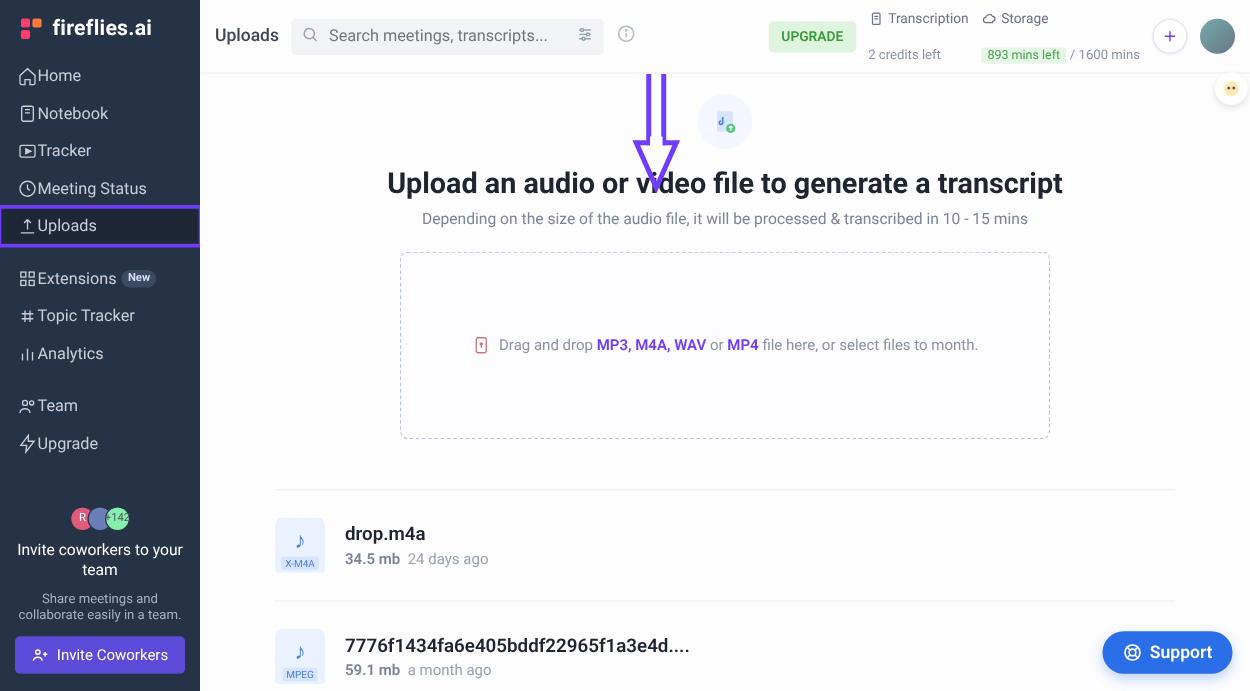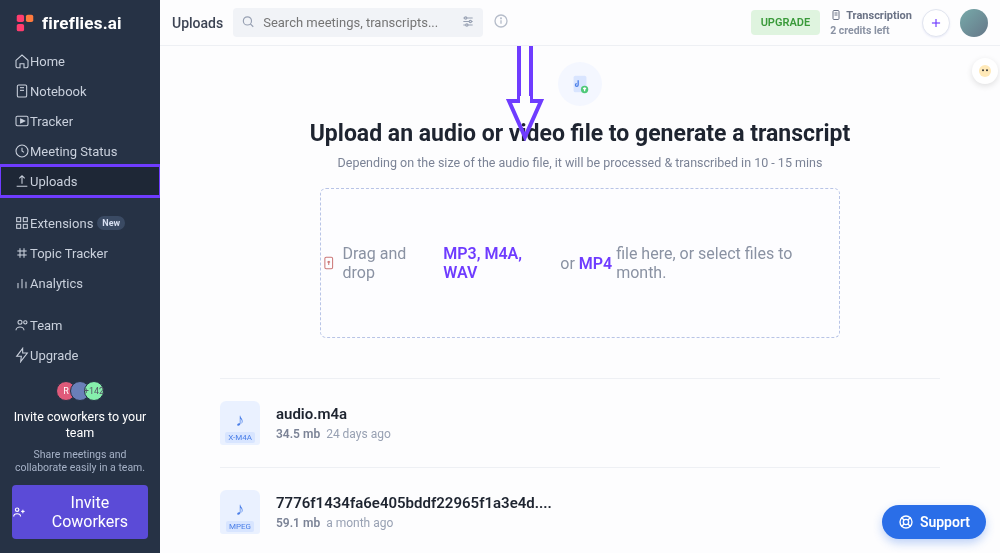--- a/index.html
+++ b/index.html
@@ -19,52 +19,52 @@
 .nav-item .ic svg { width: 16px; height: 16px; stroke: #c9d0dc; fill: none; stroke-width: 1.6; }
 .nav-gap { height: 12px; }
 .badge-new { background: #3a4a63; color: #d6def0; font-size: 9px; padding: 2px 5px; border-radius: 8px; margin-left: 4px; font-weight: bold; }
 
 .sidebar-footer { padding: 10px 12px 14px; text-align: center; }
 .avatar-stack { display: flex; justify-content: center; margin-bottom: 8px; }
 .av { width: 20px; height: 20px; border-radius: 50%; margin-left: -6px; border: 1.5px solid #263245; background: #8899bb; font-size: 9px; color: #fff; display: flex; align-items: center; justify-content: center; }
 .av:first-child { margin-left: 0; }
 .inv-title { font-size: 12.5px; color: #fff; line-height: 1.3; margin-bottom: 6px; }
 .inv-sub { font-size: 10.5px; color: #a6b2c7; line-height: 1.3; margin-bottom: 10px; }
-.invite-btn { width: 100%; background: #5b4bd7; color: #fff; border: none; border-radius: 4px; padding: 8px 0; font-size: 16px; cursor: pointer; display: flex; justify-content: center; align-items: center; gap: 6px; }
+.invite-btn { width: 100%; background: #5b4bd7; color: #fff; border: none; border-radius: 4px; padding: 8px 0; font-size: 12px; cursor: pointer; display: flex; justify-content: center; align-items: flex-end; gap: 6px; }
 
 
 .main { flex: 1; display: flex; flex-direction: column; background: #fdfdfe; position: relative; }
 
 .topbar { display: flex; align-items: center; gap: 10px; padding: 8px 12px; border-bottom: 1px solid #eef0f4; }
 .crumb { font-size: 14px; color: #3d4454; font-weight: 500; }
 .search-wrap { position: relative; width: 250px; }
 .search-wrap input { width: 100%; padding: 7px 30px; border: none; background: #f1f3f7; border-radius: 4px; font-size: 13px; color: #596079; }
 .search-wrap .sic { position: absolute; left: 8px; top: 50%; transform: translateY(-50%); color: #98a1b3; }
 .search-wrap .slider { position: absolute; right: 8px; top: 50%; transform: translateY(-50%); color: #98a1b3; }
 .info-ic { color: #b6bdca; }
 .spacer { flex: 1; }
 .upgrade-pill { background: #dff4df; color: #3a9a3a; font-size: 11px; font-weight: 600; padding: 6px 10px; border-radius: 4px; cursor: pointer; }
-.stat-block { display: flex; flex-direction: column; align-items: flex-start; font-size: 11px; color: #6a7285; gap: 2px; font-weight: bold; }
+.stat-block { display: flex; flex-direction: column; align-items: flex-start; font-size: 11px; color: #6a7285; gap: 16px; }
 .stat-block .hrow { display: flex; align-items: center; gap: 4px; color: #6a7285; }
 .stat-block .sub { font-size: 10.5px; color: #8a92a3; }
 .mins-left { background: #e6f6e6; color: #4aa24a; padding: 1px 5px; border-radius: 3px; font-size: 10px; }
 .plus-btn { width: 28px; height: 28px; border-radius: 50%; border: 1px solid #e1e5ef; background: #fff; box-shadow: 0 1px 2px rgba(80,90,200,.1); color: #6f3cff; display: flex; align-items: center; justify-content: center; cursor: pointer; }
 .user-av { width: 28px; height: 28px; border-radius: 50%; background: linear-gradient(135deg,#7aa,#678); cursor: pointer; }
 
 .content { flex: 1; overflow-y: auto; padding: 10px 60px 20px; position: relative; }
 
 .arrow-overlay { position: absolute; left: 345px; top: -5px; pointer-events: none; }
 
 .upload-icon-circle { width: 44px; height: 44px; border-radius: 50%; background: #f4f7ff; margin: 6px auto 14px; display: flex; align-items: center; justify-content: center; position: relative; }
 .upload-icon-circle svg { width: 22px; height: 22px; }
 
 .up-title { text-align: center; font-size: 23px; font-weight: 700; color: #1e2430; margin-bottom: 8px; }
 .up-sub { text-align: center; font-size: 12.5px; color: #7b8396; margin-bottom: 18px; }
 
-.dropzone { border: 1px dashed #b8c4e6; border-radius: 6px; min-height: 150px; display: flex; align-items: center; justify-content: center; font-size: 16px; color: #8a92a3; background: #fdfdff; margin: 0 100px 20px; }
+.dropzone { border: 1px dashed #b8c4e6; border-radius: 6px; min-height: 150px; display: flex; align-items: center; justify-content: center; font-size: 12px; color: #8a92a3; background: #fdfdff; margin: 0 100px 20px; }
 .dropzone .em { color: #6f3cff; font-weight: 600; }
 
 .file-list { margin-top: 40px; }
 .hr { border-top: 1px solid #eef0f4; margin: 22px 0; }
 .file-row { display: flex; align-items: center; gap: 16px; }
 .file-ic { width: 40px; height: 44px; background:#eaf1ff; border-radius:6px 6px 3px 3px; display:flex; flex-direction:column; align-items:center; justify-content:flex-end; position:relative; }
 .file-ic .note { position:absolute; top:8px; font-size:18px; color:#4a7ee8; }
 .file-ic .fmt { font-size:8px; color:#4a7ee8; background:#d8e5ff; padding:1px 3px; border-radius:2px; margin-bottom:2px; }
 .file-meta .fname { font-size:15px; font-weight:600; color:#1e2430; margin-bottom:4px; }
 .file-meta .subrow { font-size:12px; color:#98a1b3; }
@@ -237,20 +237,29 @@
       <div class="hrow">
           <svg width="12" height="12" viewBox="0 0 24 24" fill="none" stroke="currentColor" stroke-width="2">
             <rect x="6" y="3" width="12" height="18" rx="2"></rect>
             <line x1="9" y1="8" x2="15" y2="8"></line>
             <line x1="9" y1="12" x2="15" y2="12"></line>
           </svg>
           <span>Transcription</span>
         </div>
       <span class="sub">2 credits left</span>
     </div>
+    <div class="stat-block">
+      <div class="hrow">
+          <svg width="12" height="12" viewBox="0 0 24 24" fill="none" stroke="currentColor" stroke-width="2">
+            <path d="M18 16a4 4 0 0 0 0-8 6 6 0 0 0-11 2 4 4 0 0 0 1 8h10z"></path>
+          </svg>
+          <span>Storage</span>
+        </div>
+      <div><span class="mins-left">893 mins left</span> <span class="sub">/ 1600 mins</span></div>
+    </div>
     <div class="plus-btn">
         <svg width="14" height="14" viewBox="0 0 24 24" stroke="currentColor" stroke-width="2">
           <line x1="12" y1="5" x2="12" y2="19"></line>
           <line x1="5" y1="12" x2="19" y2="12"></line>
         </svg>
       </div>
     <div class="user-av"></div>
   </div>
 
   <div class="content">
@@ -284,21 +293,21 @@
     </div>
 
     <div class="file-list">
       <div class="hr"></div>
       <div class="file-row">
         <div class="file-ic">
             <span class="note">♪</span>
             <span class="fmt">X-M4A</span>
           </div>
         <div class="file-meta">
-          <div class="fname">audio.m4a</div>
+          <div class="fname">drop.m4a</div>
           <div class="subrow"><span class="size">34.5 mb</span><span>24 days ago</span></div>
         </div>
       </div>
       <div class="hr"></div>
       <div class="file-row">
         <div class="file-ic">
             <span class="note">♪</span>
             <span class="fmt">MPEG</span>
           </div>
         <div class="file-meta">

